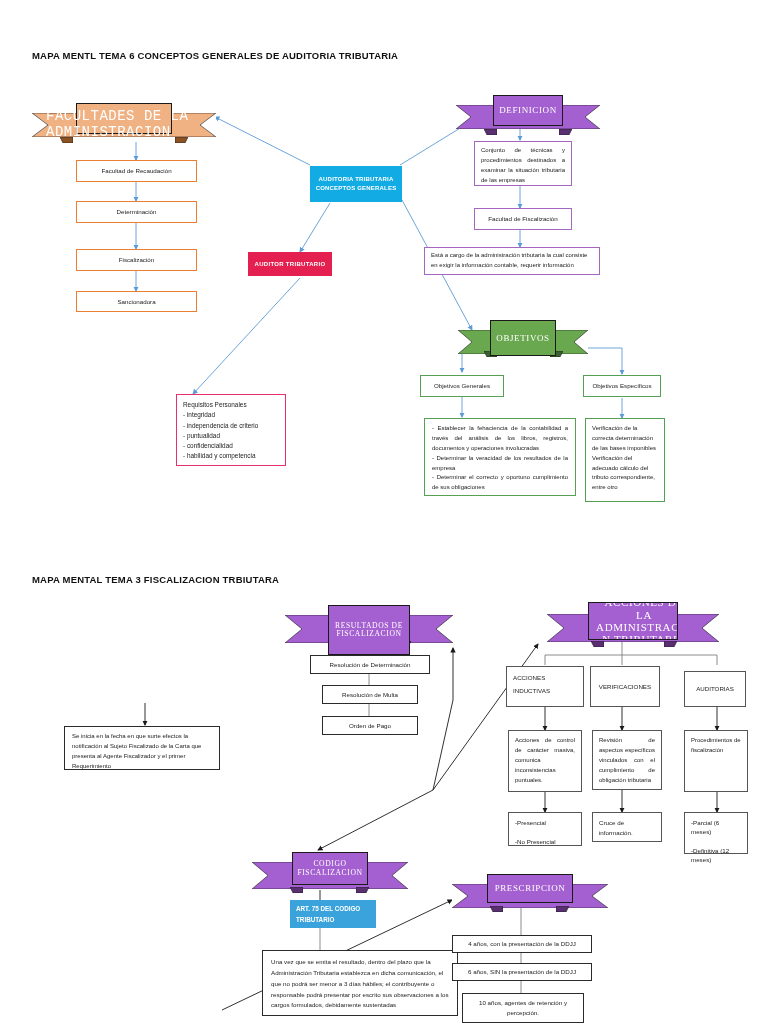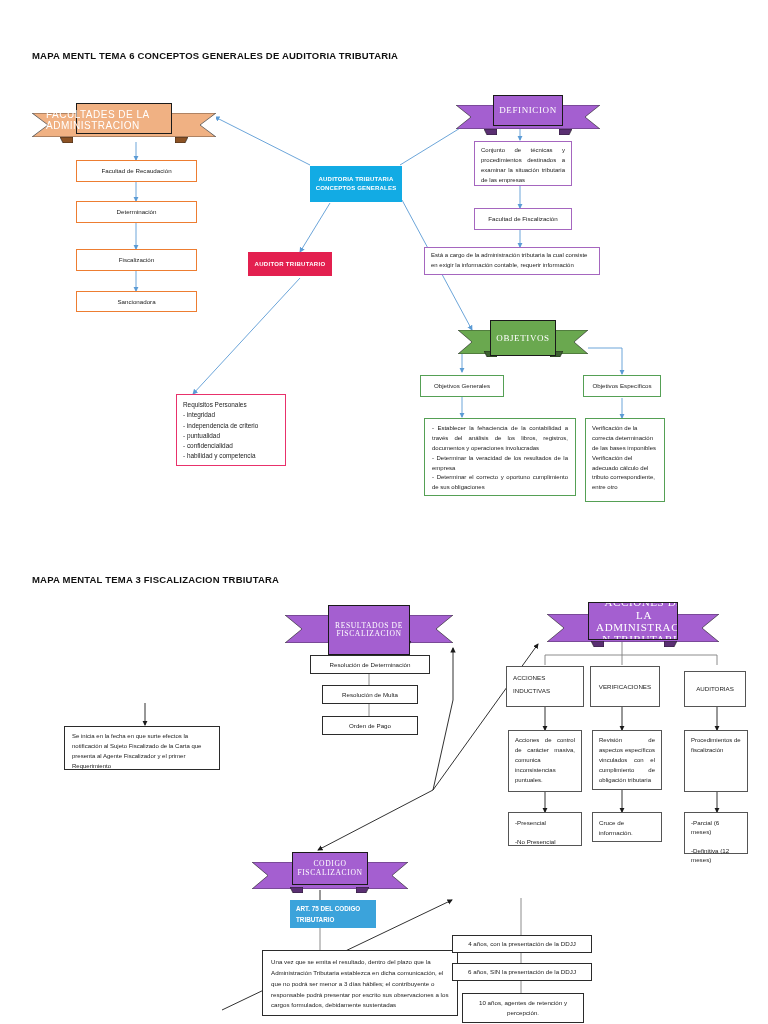--- a/index.html
+++ b/index.html
@@ -33,21 +33,21 @@
       display:flex;align-items:center;justify-content:center;text-align:center;
       font-family:"Liberation Serif",serif;color:#fff;font-size:9px;letter-spacing:.6px;line-height:1.12;
       border:1px solid #1a1a1a;overflow:hidden;}
   .ribbon .tail{position:absolute;top:34px;width:13px;height:6px;}
   .ribbon.orange .plate{background:#F0B183;}
   .ribbon.purple .plate{background:#A45FD0;}
   .ribbon.green  .plate{background:#6AA84F;}
   .ribbon .plate.small{font-size:7.6px;}
   .ribbon .plate.tiny{font-size:11px;padding-left:22px;}
 
-  .ov-text{position:absolute;font-family:Liberation Sans, sans-serif;color:#fff;font-size:10px;line-height:1.12;letter-spacing:.5px;white-space:pre-line;}
+  .ov-text{position:absolute;font-family:Liberation Mono, monospace;color:#fff;font-size:14px;line-height:1.12;letter-spacing:.5px;white-space:pre-line;}
 </style>
 </head>
 <body>
 
 <div id="canvas">
 
   <svg class="lines" viewBox="0 0 768 1024">
     <defs>
       <marker id="ab" markerWidth="7" markerHeight="7" refX="5" refY="3" orient="auto">
         <path d="M0,0 L6,3 L0,6 z" fill="#5B9BD5"></path>
@@ -341,20 +341,38 @@
       </svg>
   </div>
 
   <div class="box fill-lblue left top" style="left:290px;top:900px;width:86px;height:28px;padding:4px 6px;line-height:1.7;">
       <span>ART. 75 DEL CODIGO TRIBUTARIO</span>
     </div>
   <div class="box b-black left top" style="left:262px;top:950px;width:196px;height:66px;font-size:6.2px;line-height:1.75;padding:6px 8px;">
       <span>Una vez que se emita el resultado, dentro del plazo que la Administración Tributaria establezca en dicha comunicación, el que no podrá ser menor a 3 días hábiles; el contribuyente o responsable podrá presentar por escrito sus observaciones a los cargos formulados, debidamente sustentadas</span>
     </div>
 
+  <div class="ribbon purple" style="left:452px;top:874px;width:156px;height:42px;">
+    <svg class="band" viewBox="0 0 156 24" preserveAspectRatio="none">
+      <path d="M0,0 L156,0 L156,24 L0,24 Z" fill="#A45FD0" stroke="#1a1a1a" stroke-width="0.6"></path>
+    </svg>
+    <svg class="band" viewBox="0 0 156 24" preserveAspectRatio="none" style="z-index:1">
+      <path d="M0,0 L16,12 L0,24 Z" fill="#ffffff"></path>
+        <path d="M156,0 L140,12 L156,24 Z" fill="#ffffff"></path>
+      <path d="M0,0 L16,12 L0,24" fill="none" stroke="#1a1a1a" stroke-width="0.6"></path>
+      <path d="M156,0 L140,12 L156,24" fill="none" stroke="#1a1a1a" stroke-width="0.6"></path>
+    </svg>
+    <div class="plate" style="width:86px;z-index:3;height:29px;">PRESCRIPCION</div>
+    <svg class="tail" style="left:38px;top:32px;z-index:2;" viewBox="0 0 13 6" preserveAspectRatio="none">
+        <path d="M0,0 L13,0 L13,6 L3,6 Z" fill="#5A2F72" stroke="#1a1a1a" stroke-width="0.6"></path>
+      </svg>
+    <svg class="tail" style="left:104px;top:32px;z-index:2;" viewBox="0 0 13 6" preserveAspectRatio="none">
+        <path d="M0,0 L13,0 L10,6 L0,6 Z" fill="#5A2F72" stroke="#1a1a1a" stroke-width="0.6"></path>
+      </svg>
+  </div>
 
   <div class="box b-black" style="left:452px;top:935px;width:140px;height:18px;font-size:6.2px;">
       <span>4 años, con la presentación de la DDJJ</span>
     </div>
   <div class="box b-black" style="left:452px;top:963px;width:140px;height:18px;font-size:6.2px;">
       <span>6 años, SIN la presentación de la DDJJ</span>
     </div>
   <div class="box b-black" style="left:462px;top:993px;width:122px;height:30px;font-size:6.2px;line-height:1.6;">
       <span>10 años, agentes de retención y percepción.</span>
     </div>

